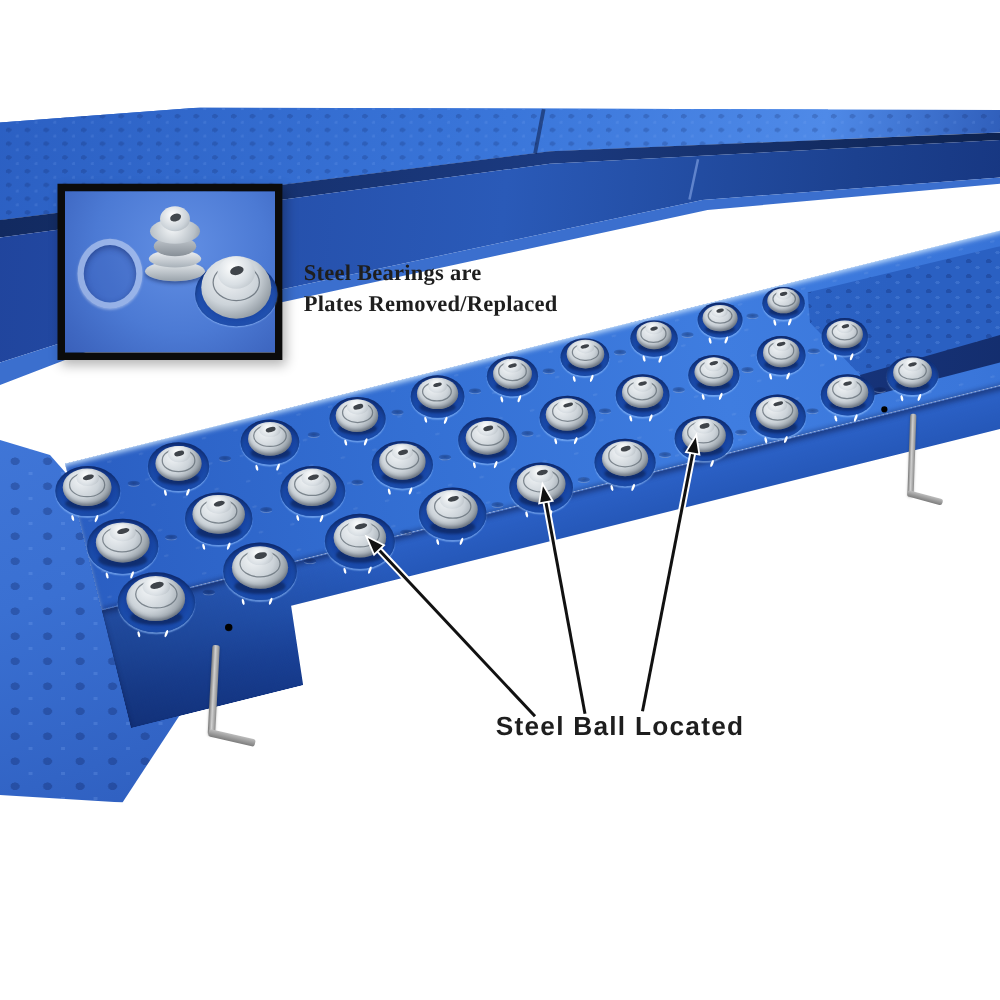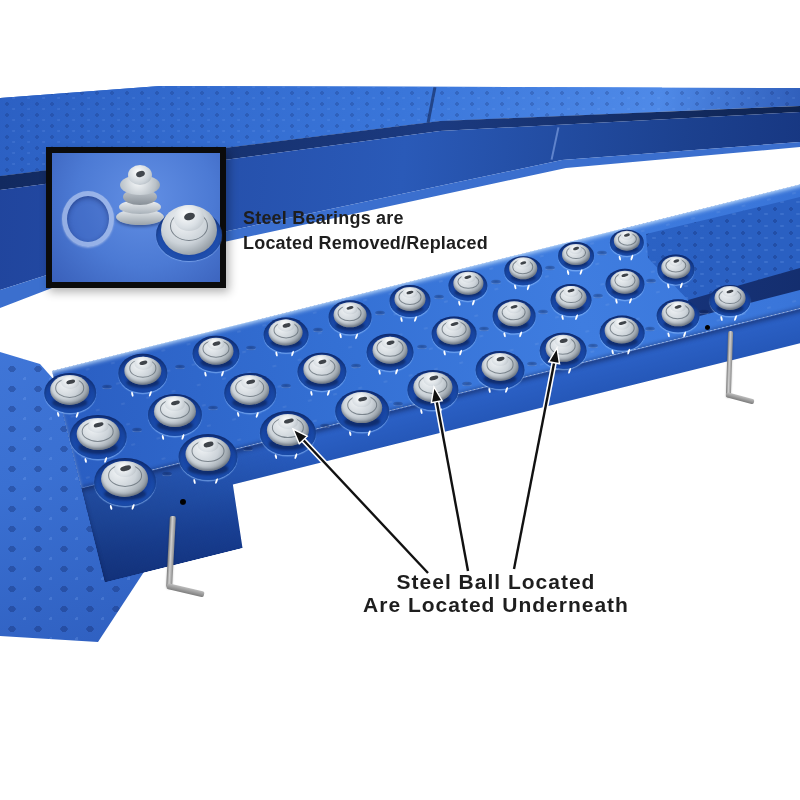--- a/index.html
+++ b/index.html
@@ -118,21 +118,21 @@
   .i-l-ball{left:76px;top:12px;width:24px;height:20px;background:radial-gradient(circle at 42% 35%,#ffffff,#ccd3d9 60%,#9aa3ab);}
   .i-l-mark{left:84px;top:18px;width:9px;height:6px;background:#43484e;border-radius:60%;transform:rotate(-20deg);}
   .i-r-ring{left:104px;top:56px;width:66px;height:52px;background:radial-gradient(ellipse at 50% 40%,#1a46a4 56%,#2457b8 75%,#2e63c8);box-shadow:inset 0 2px 4px rgba(5,15,50,.5), 0 1px 1px rgba(160,200,255,.5);}
   .i-r-house{left:109px;top:52px;width:56px;height:50px;background:radial-gradient(circle at 40% 32%,#f4f6f8,#ccd3d9 48%,#959ea6 75%,#7c848c);}
   .i-r-rim{left:118px;top:58px;width:38px;height:30px;border:1.5px solid rgba(95,105,115,.8);}
   .i-r-ball{left:122px;top:52px;width:30px;height:26px;background:radial-gradient(circle at 40% 35%,#fdfefe,#d9dfe4 55%,#aeb6bd);}
   .i-r-mark{left:132px;top:60px;width:11px;height:7px;background:#3f444a;border-radius:60%;transform:rotate(-15deg);}
 
   
   .caption{color:#1e1e1e;font-weight:700;}
-  #caption-inset{left:243px;top:206px;font-size:18px;line-height:25px;letter-spacing:.2px;}
+  #caption-inset{left:243px;top:206px;font-size:18px;line-height:25px;letter-spacing:.2px;font-family:Liberation Serif, serif;}
   #label-bearings{left:316px;top:570px;width:360px;text-align:center;font-size:21px;line-height:23px;letter-spacing:1px;}
 
   #arrows{left:0;top:0;z-index:30;}
   #inset,#caption-inset{z-index:20;}
   #label-bearings{z-index:20;}
 </style>
 </head>
 <body>
 
 <div id="scene">
@@ -501,26 +501,25 @@
     <div class="i-l-mark"></div>
     <div class="i-r-ring"></div>
     <div class="i-r-house"></div>
     <div class="i-r-rim"></div>
     <div class="i-r-ball"></div>
     <div class="i-r-mark"></div>
   </div>
 
   <div id="caption-inset" class="caption">
     <div style="position:static">Steel Bearings are</div>
-    <div style="position:static">Located Removed/Replaced</div>
+    <div style="position:static">Plates Removed/Replaced</div>
   </div>
 
   <div id="label-bearings" class="caption">
     <div style="position:static">Steel Ball Located</div>
-    <div style="position:static">Are Located Underneath</div>
   </div>
 
   <svg id="arrows" width="800" height="800" viewBox="0 0 800 800">
       <g>
         <line x1="428" y1="573" x2="297.103646773288" y2="433.3772232248405" stroke="#ffffff" stroke-width="5.5"></line>
         <line x1="428" y1="573" x2="301.20729354657595" y2="437.75444644968104" stroke="#111111" stroke-width="2.4"></line>
         <polygon points="293,429 307.2715715559904,436.181381853254 299.2466623104495,443.70473427094856" fill="#111111" stroke="#ffffff" stroke-width="1.4"></polygon>
       </g>
       <g>
         <line x1="468" y1="571" x2="435.09023898490807" y2="392.9001168595026" stroke="#ffffff" stroke-width="5.5"></line>

